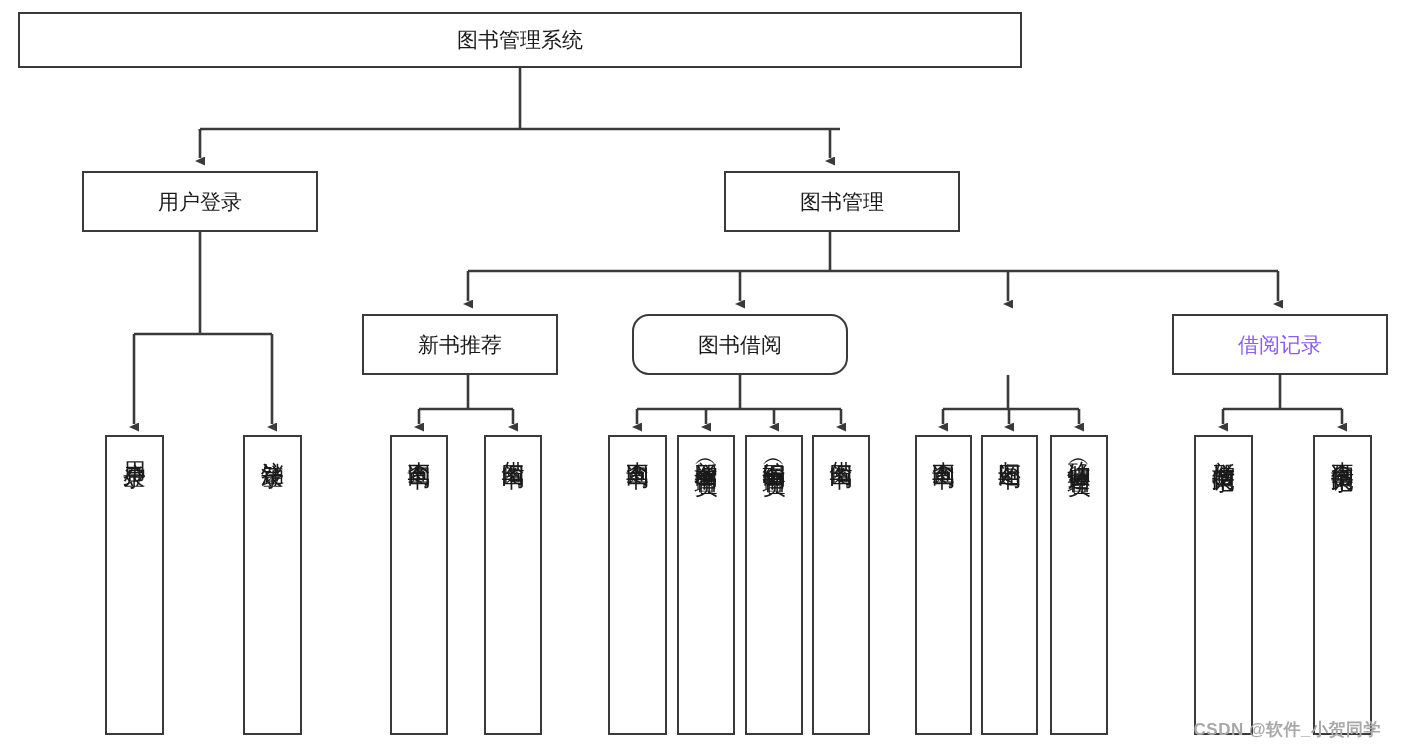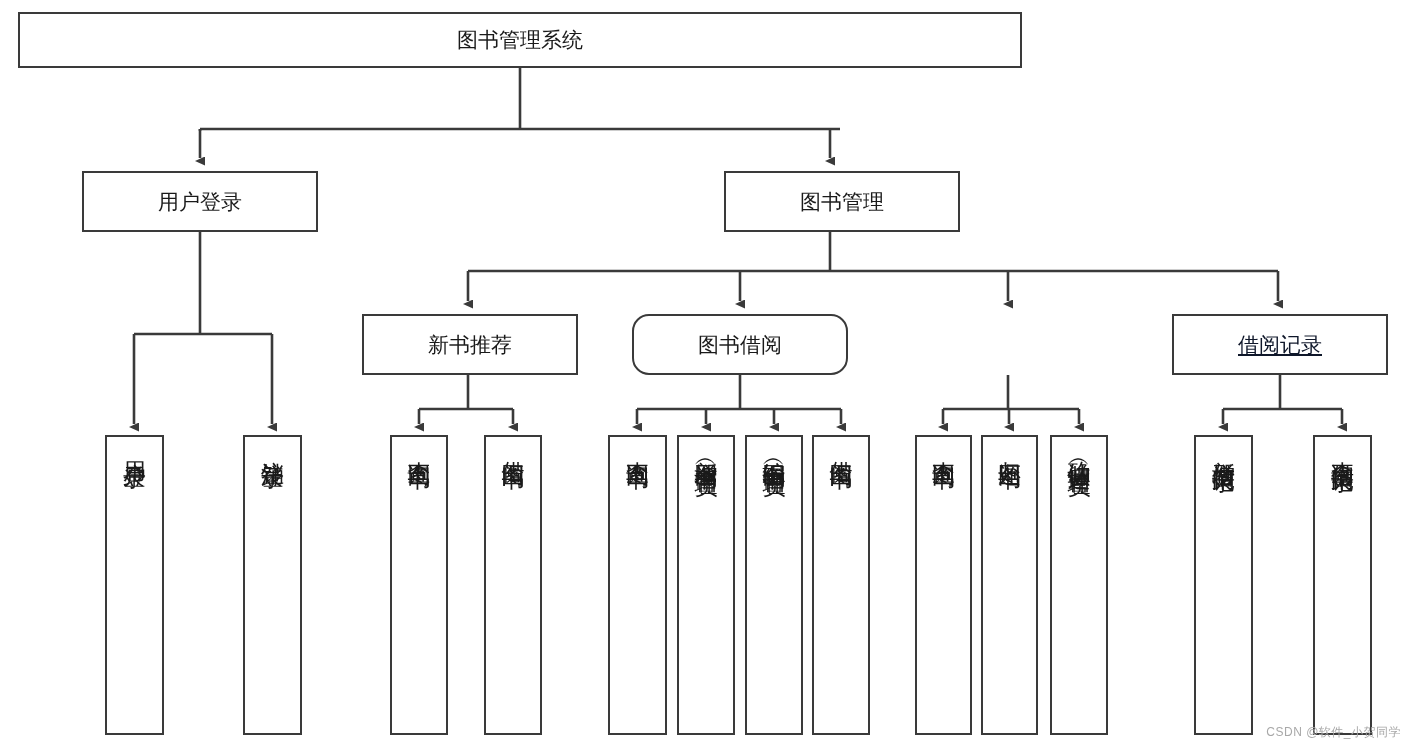--- a/index.html
+++ b/index.html
@@ -55,26 +55,27 @@
     letter-spacing: 2px;
     line-height: 1;
     white-space: nowrap;
     max-height: 290px;
   }
   .node.vertical.tall .node-label {
     max-height: 300px;
   }
   #watermark {
     position: absolute;
-    right: 4px;
+    right: 24px;
     bottom: 6px;
-    font-size: 12px;
+    font-size: 17px;
     color: #a8a8a8;
     white-space: nowrap;
     letter-spacing: 0.5px;
+    font-weight: bold;
   }
 </style>
 </head>
 <body>
 
 <div id="diagram-root">
 
   <svg id="edges-layer" viewBox="0 0 1405 747" width="1405" height="747" xmlns="http://www.w3.org/2000/svg">
     <defs>
       <marker id="arrowhead" markerWidth="9" markerHeight="10" refX="1.5" refY="5" orient="auto" markerUnits="userSpaceOnUse">
@@ -130,27 +131,27 @@
     <span class="node-label">图书管理系统</span>
   </div>
 
   <div class="node horizontal" id="node-l1-0" style="left: 82px; top: 171px; width: 236px; height: 61px; border-color: rgb(58, 58, 58); background: rgb(255, 255, 255); color: rgb(26, 26, 26);">
     <span class="node-label">用户登录</span>
   </div>
   <div class="node horizontal" id="node-l1-1" style="left: 712px; top: 171px; width: 236px; height: 61px; border-color: rgb(58, 58, 58); background: rgb(255, 255, 255); color: rgb(26, 26, 26); margin-left: 12px;">
     <span class="node-label">图书管理</span>
   </div>
 
-  <div class="node horizontal" id="node-l2-0" style="left: 362px; top: 314px; width: 216px; height: 61px; border-color: rgb(58, 58, 58); background: rgb(255, 255, 255); color: rgb(26, 26, 26);">
+  <div class="node horizontal" id="node-l2-0" style="left: 362px; top: 314px; width: 196px; height: 61px; border-color: rgb(58, 58, 58); background: rgb(255, 255, 255); color: rgb(26, 26, 26);">
     <span class="node-label">新书推荐</span>
   </div>
   <div class="node horizontal" id="node-l2-1" style="left: 632px; top: 314px; width: 216px; height: 61px; border-color: rgb(58, 58, 58); background: rgb(255, 255, 255); color: rgb(26, 26, 26); border-radius: 17px;">
     <span class="node-label">图书借阅</span>
   </div>
-  <div class="node horizontal" id="node-l2-3" style="left: 1172px; top: 314px; width: 216px; height: 61px; border-color: rgb(58, 58, 58); background: rgb(255, 255, 255); color: #0f172a; text-decoration: underline;">
+  <div class="node horizontal" id="node-l2-3" style="left: 1172px; top: 314px; width: 216px; height: 61px; border-color: rgb(58, 58, 58); background: rgb(255, 255, 255); color: #8b5cf6;">
     <span class="node-label">借阅记录</span>
   </div>
 
   <div class="node vertical" id="node-leaf-0" style="left: 105px; top: 435px; width: 59px; height: 300px; border-color: rgb(58, 58, 58); background: rgb(255, 255, 255); color: rgb(26, 26, 26);">
     <span class="node-label">用户登录</span>
   </div>
   <div class="node vertical" id="node-leaf-1" style="left: 243px; top: 435px; width: 59px; height: 300px; border-color: rgb(58, 58, 58); background: rgb(255, 255, 255); color: rgb(26, 26, 26);">
     <span class="node-label">注销登录</span>
   </div>
   <div class="node vertical" id="node-leaf-2" style="left: 390px; top: 435px; width: 58px; height: 300px; border-color: rgb(58, 58, 58); background: rgb(255, 255, 255); color: rgb(26, 26, 26);">

